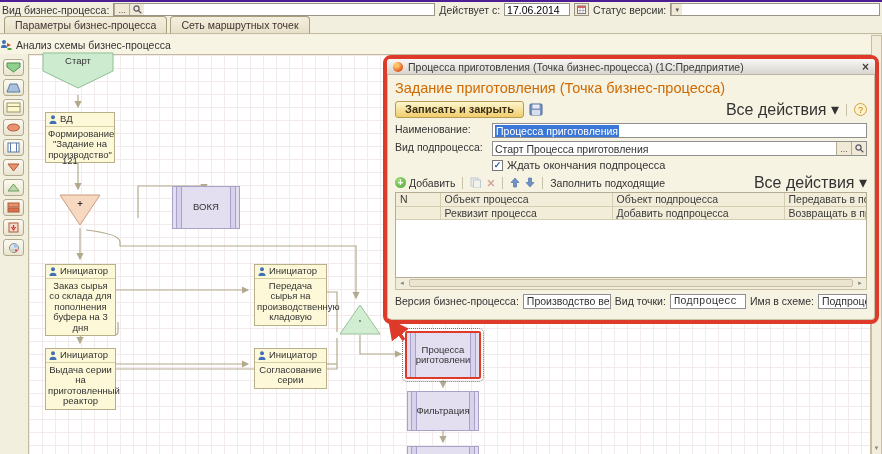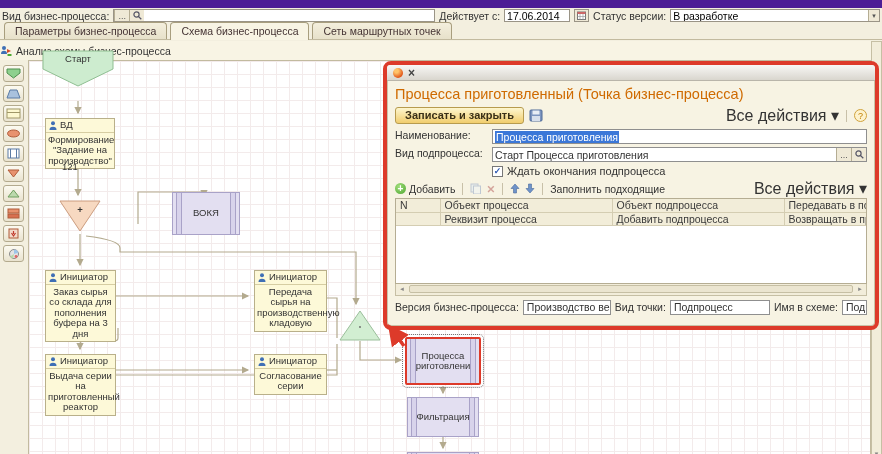--- a/index.html
+++ b/index.html
@@ -1,18 +1,18 @@
 <!DOCTYPE html>
 <html><head>
 <meta charset="utf-8">
 <style>
   * { box-sizing: border-box; }
   html,body { margin:0; padding:0; }
   body { font-family:"Liberation Sans", sans-serif; font-size:11px; color:#333; }
-  .screen { position:relative; width:882px; height:454px; background:#f3efdf; overflow:hidden; border-top:8px solid #4c1d95; }
+  .screen { position:relative; width:882px; height:454px; background:#f3efdf; overflow:hidden; border-top:2px solid #4c1d95; }
 
   
   .topbar { position:absolute; left:0; top:0; width:882px; height:15px; display:flex; align-items:center; padding:1px 2px; gap:4px; }
   .topbar label { font-size:10.5px; white-space:nowrap; }
   .fld { display:flex; align-items:stretch; background:#fff; border:1px solid #9a9486; height:13px; }
   .fld input { border:0; outline:0; flex:1; font-size:10.5px; font-family:"Liberation Sans",sans-serif; padding:0 2px; background:transparent; height:100%; }
   .fld-btn { width:15px; display:flex; align-items:center; justify-content:center; background:#efe9d6; border-left:1px solid #b5ad93; font-size:9px; color:#555; cursor:pointer; }
   .kind-field { width:322px; }
   .date-field { width:66px; }
   .status-field { flex:1; }
@@ -118,28 +118,26 @@
       <svg width="9" height="9" viewBox="0 0 9 9">
           <rect x="0.5" y="1" width="8" height="7.5" fill="#fdfdfd" stroke="#777"></rect>
           <rect x="0.5" y="1" width="8" height="2" fill="#c66"></rect>
           <line x1="3" y1="3" x2="3" y2="8.5" stroke="#999" stroke-width=".7"></line>
           <line x1="6" y1="3" x2="6" y2="8.5" stroke="#999" stroke-width=".7"></line>
           <line x1="0.5" y1="5.5" x2="8.5" y2="5.5" stroke="#999" stroke-width=".7"></line>
         </svg>
     </div>
     <label>Статус версии:</label>
     <div class="fld status-field">
-      <input value="В разработке" style="">
       <div class="fld-btn" style="width:11px;font-size:7px;">▾</div>
     </div>
   </div>
 
   <div class="tabs">
     <div class="tab">Параметры бизнес-процесса</div>
-    <div class="tab active">Схема бизнес-процесса</div>
     <div class="tab">Сеть маршрутных точек</div>
   </div>
 
   <div class="scheme-bar">
     <svg width="12" height="12" viewBox="0 0 12 12">
         <circle cx="4" cy="3" r="2" fill="#3f6fb5"></circle>
         <path d="M1,9 a3,3.2 0 0 1 6,0 z" fill="#3f6fb5"></path>
         <path d="M7 4 l4 2 -4 2 z" fill="#d14a2a"></path>
         <rect x="7.5" y="9" width="4" height="2" fill="#4ea832"></rect>
       </svg>
@@ -226,21 +224,21 @@
       <path d="M118 320 L118 330 Q118 333 114 333 L84 333 Q80 333 80 336 L80 341" marker-end="url(#arr)"></path>
       <path d="M116 367 L337 367 L337 336"></path>
       <path d="M327 290 L337 290 L337 330"></path>
       <path d="M327 362 L337 362"></path>
       <path d="M360 333 L360 352 L401 352" marker-end="url(#arr)"></path>
       <path d="M443 378 L443 385" marker-end="url(#arr)"></path>
       <path d="M443 429 L443 440" marker-end="url(#arr)"></path>
     </g>
   </svg>
 
-  <div class="node" style="left:42px;top:42px;width:72px;height:37px;">
+  <div class="node" style="left:42px;top:50px;width:72px;height:37px;">
     <svg width="72" height="37" viewBox="0 0 72 37">
         <polygon points="1,1 71,1 71,19 36,36 1,19" fill="#cdeccf" stroke="#8fbf92"></polygon>
       </svg>
     <span class="shape-label" style="top:4px;">Старт</span>
   </div>
 
   <div class="node yellow-box" style="left:45px;top:110px;width:70px;">
     <div class="hdr">
       <svg width="8" height="9" viewBox="0 0 8 9">
           <circle cx="4" cy="2.3" r="2" fill="#3f6fb5"></circle>
@@ -325,24 +323,25 @@
 
   <div class="node purple-box" style="left:407px;top:444px;width:72px;height:16px;"></div>
 
   <div class="vscroll">
     <div class="arr" style="bottom:1px;">▼</div>
   </div>
 
   <div class="dialog">
     <div class="dlg-titlebar">
       <div class="dlg-icon"></div>
+      <div class="dlg-title">Процесса приготовления (Точка бизнес-процесса)  (1С:Предприятие)</div>
       <div class="dlg-close">×</div>
     </div>
 
-    <div class="dlg-header">Процесса приготовленный (Точка бизнес-процесса)</div>
+    <div class="dlg-header">Задание приготовления (Точка бизнес-процесса)</div>
 
     <div class="dlg-btnrow">
       <button class="btn-primary">Записать и закрыть</button>
       <svg width="14" height="13" viewBox="0 0 14 13">
           <rect x="1" y="1" width="12" height="11" rx="1" fill="#7d95c0" stroke="#4f6a99"></rect>
           <rect x="3.5" y="1.5" width="7" height="4" fill="#e8edf5"></rect>
           <rect x="3" y="7" width="8" height="5" fill="#d7dfec"></rect>
         </svg>
       <span class="link-drop"><span>Все действия</span> <span>▾</span></span>
       <div class="vsep"></div>
@@ -434,21 +433,21 @@
     <div class="hscroll">
       <div class="arr">◄</div>
       <div class="thumb"></div>
       <div class="arr">►</div>
     </div>
 
     <div class="dlg-footer">
       <label>Версия бизнес-процесса:</label>
       <div class="ffld" style="width:88px;">Производство версия</div>
       <label>Вид точки:</label>
-      <div class="ffld" style="width:100px;">Подпроцесс</div>
+      <div class="ffld" style="width:76px;font-family:Liberation Mono, monospace;">Подпроцесс</div>
       <label>Имя в схеме:</label>
       <div class="ffld" style="flex:1;">Подпроцесс2</div>
     </div>
   </div>
 
   <svg class="overlay" width="882" height="454" style="z-index:25;">
     <defs>
       <marker id="redarr" markerWidth="8" markerHeight="8" refX="5" refY="3" orient="auto">
         <path d="M0,0 L6,3 L0,6 Z" fill="#dd3a2a"></path>
       </marker>

